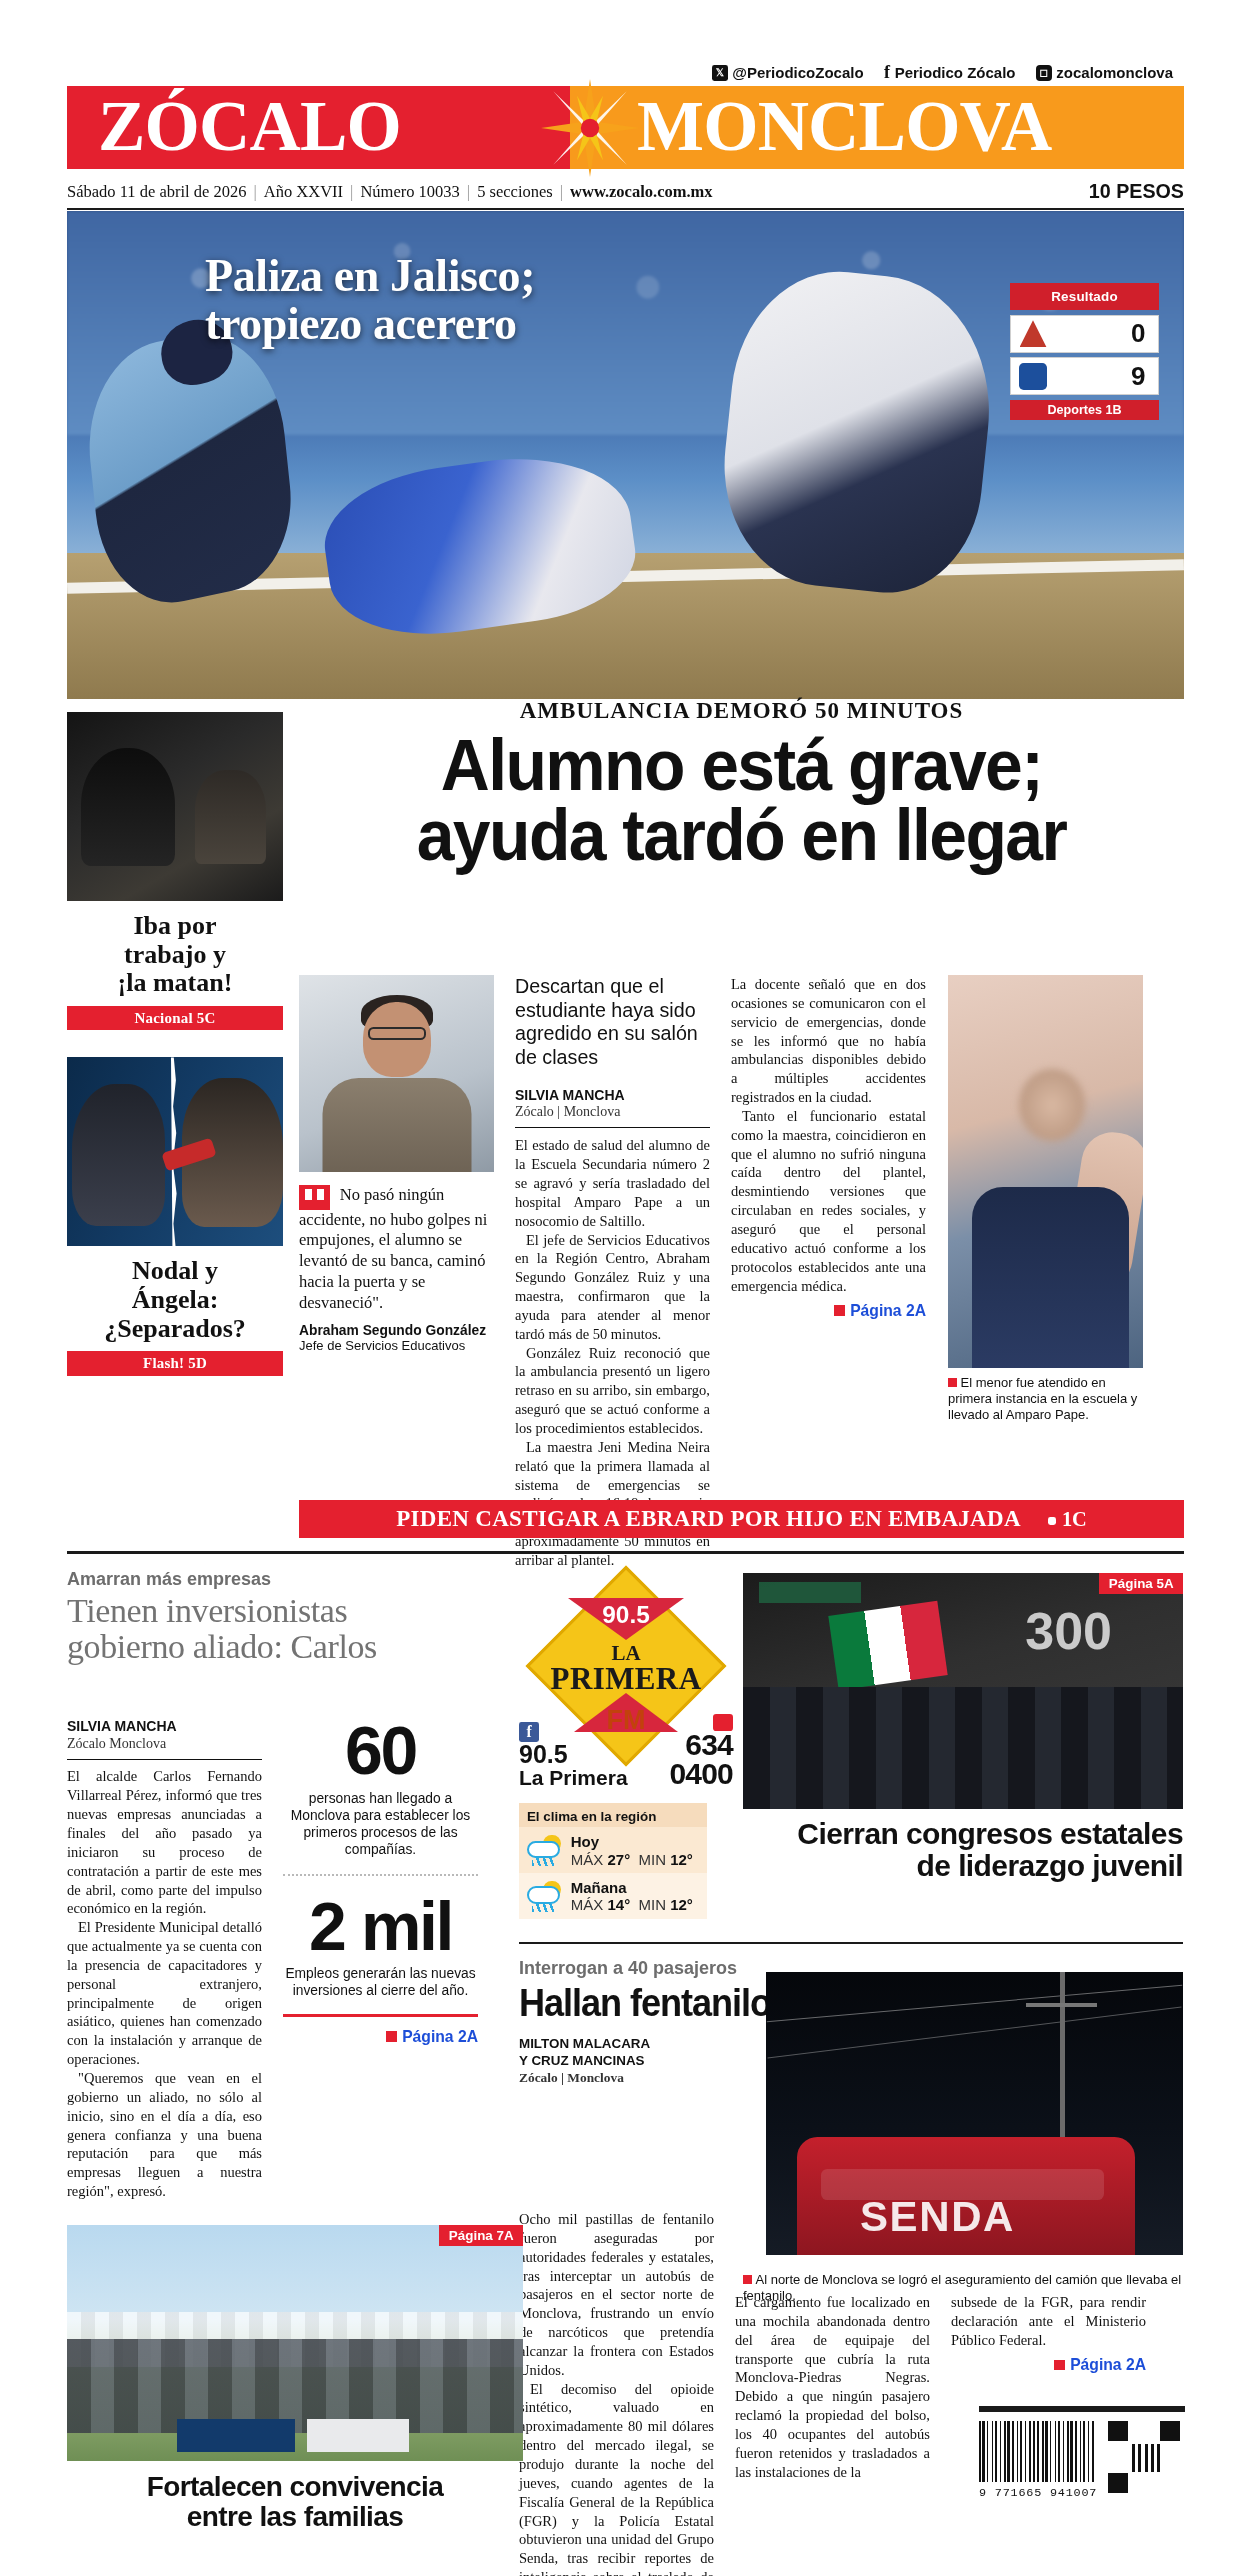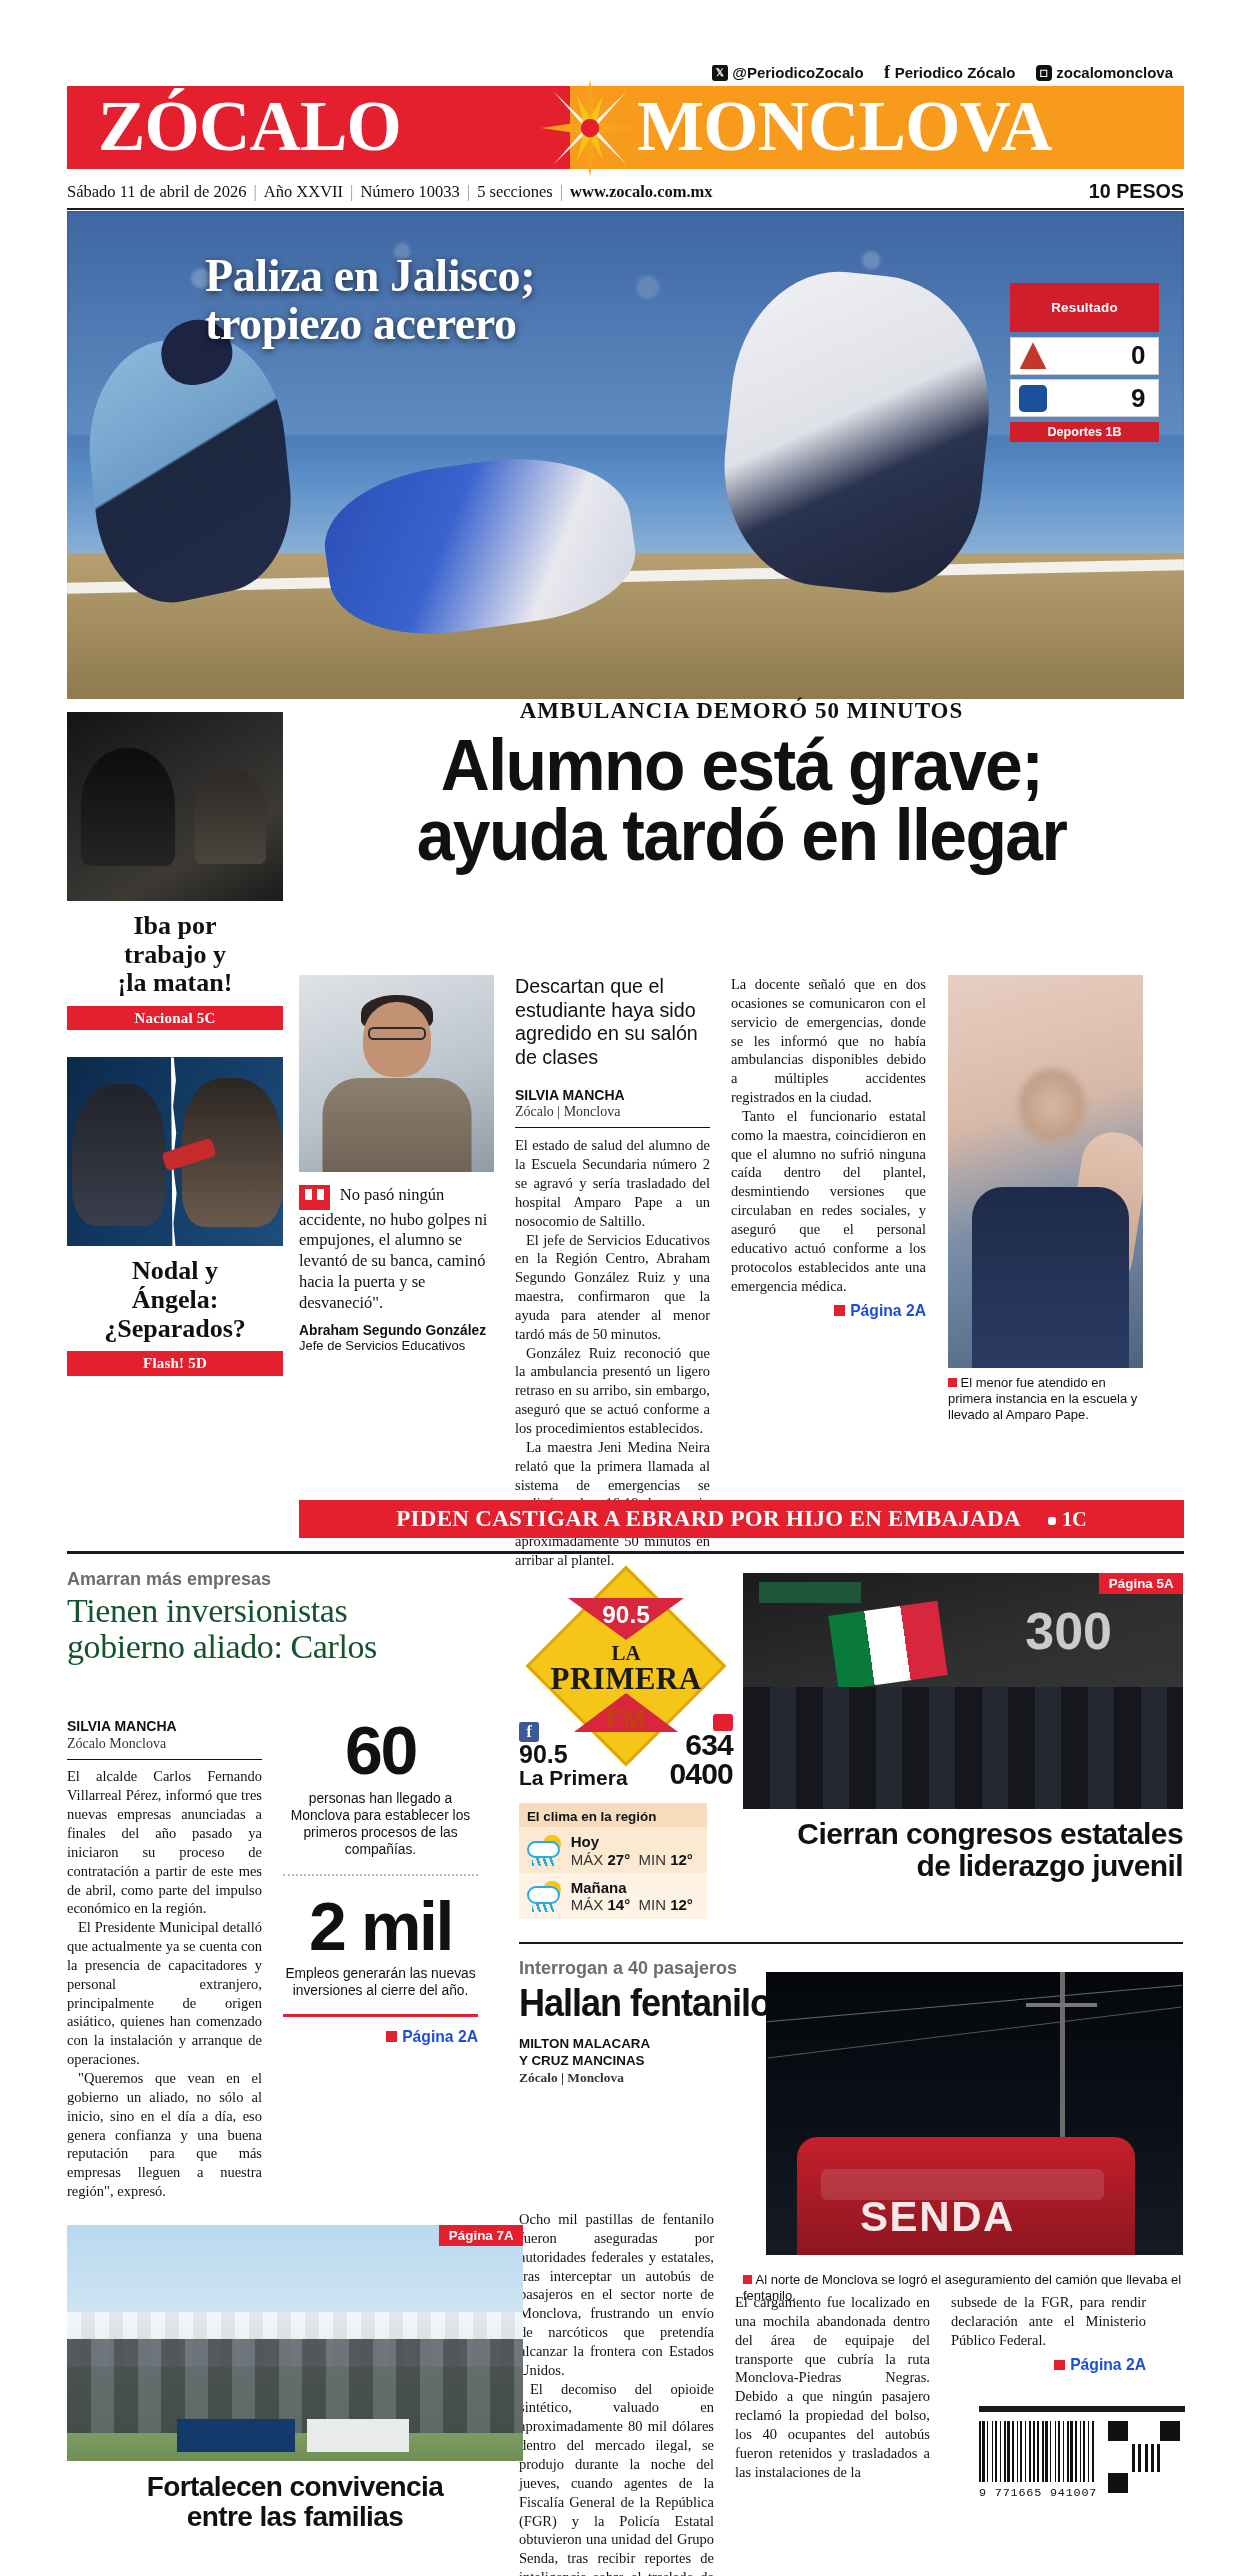--- a/index.html
+++ b/index.html
@@ -95,21 +95,21 @@
 
   .hero-title{
     position:absolute; left:138px; top:41px; color:#fff;
     font-family:"Liberation Serif", serif; font-weight:700;
     font-size:46px; line-height:1.04; letter-spacing:-0.4px;
     text-shadow:0 2.4px 7px rgba(0,0,0,.65);
   }
   .score-box{ position:absolute; right:25px; top:72px; width:149px; }
   .score-cap{
     background:#d01f2b;color:#fff;font-weight:700;font-size:13.4px;
-    text-align:center;padding:17px 0; letter-spacing:0.2px;
+    text-align:center;padding:6px 0; letter-spacing:0.2px;
   }
   .score-row{display:flex;align-items:center;height:38px;background:#fff;margin-top:4.7px;
              border:0.8px solid #cfcfcf;}
   .score-logo{width:44px;height:100%;display:flex;align-items:center;justify-content:center;}
   .logo-a{width:27px;height:27px;background:#c0392b;clip-path:polygon(50% 0,100% 100%,0 100%);}
   .logo-s{width:28px;height:27px;background:#1c4f9c;border-radius:4.7px;}
   .score-num{flex:1;text-align:right;padding-right:12.6px;font-weight:700;font-size:26px;color:#111;
              font-family:"Liberation Sans",sans-serif;}
   .score-foot{background:#d01f2b;color:#fff;font-weight:700;font-size:12.6px;text-align:center;
               padding:3.1px 0;margin-top:4.7px;}
@@ -218,21 +218,21 @@
     letter-spacing:0.3px;}
   .redstrip .pg{color:#fff;font-family:"Liberation Serif",serif;font-weight:700;font-size:20.4px;}
   .redstrip .sq{display:inline-block;width:8.6px;height:8.6px;background:#fff;margin-right:5.5px;
     vertical-align:middle;}
 
   .hr-black{ position:absolute;left:67px;width:1117px;height:3.1px;background:#1a1a1a; }
 
   
   .biz{ position:absolute;left:67px;top:1569px;width:456px; }
   .biz-kicker{font-family:"Liberation Sans",sans-serif;font-weight:700;font-size:18px;color:#6d6d6d;}
-  .biz-head{font-family:"Liberation Serif",serif;font-size:34px;line-height:1.07;color:#14532d;
+  .biz-head{font-family:"Liberation Serif",serif;font-size:34px;line-height:1.07;color:#737373;
     margin-top:3.1px;letter-spacing:-0.4px;}
   .biz-cols{position:absolute;left:67px;top:1718px;width:456px;height:488px;}
   .bcol{position:absolute;top:0;width:195px;}
   .bc1{left:0;} .bc2{left:216px;}
   .stat{ text-align:center; }
   .stat .n{ font-family:"Liberation Sans",sans-serif;font-weight:700;font-size:68px;color:#111;
     line-height:.95;letter-spacing:-2.4px;}
   .stat .d{ font-family:"Liberation Sans",sans-serif;font-size:13.8px;line-height:1.25;color:#111;
     margin-top:7px;}
   .dots{ border-top:2.4px dotted #b9b9b9; margin:15.7px 0 17.3px; }

